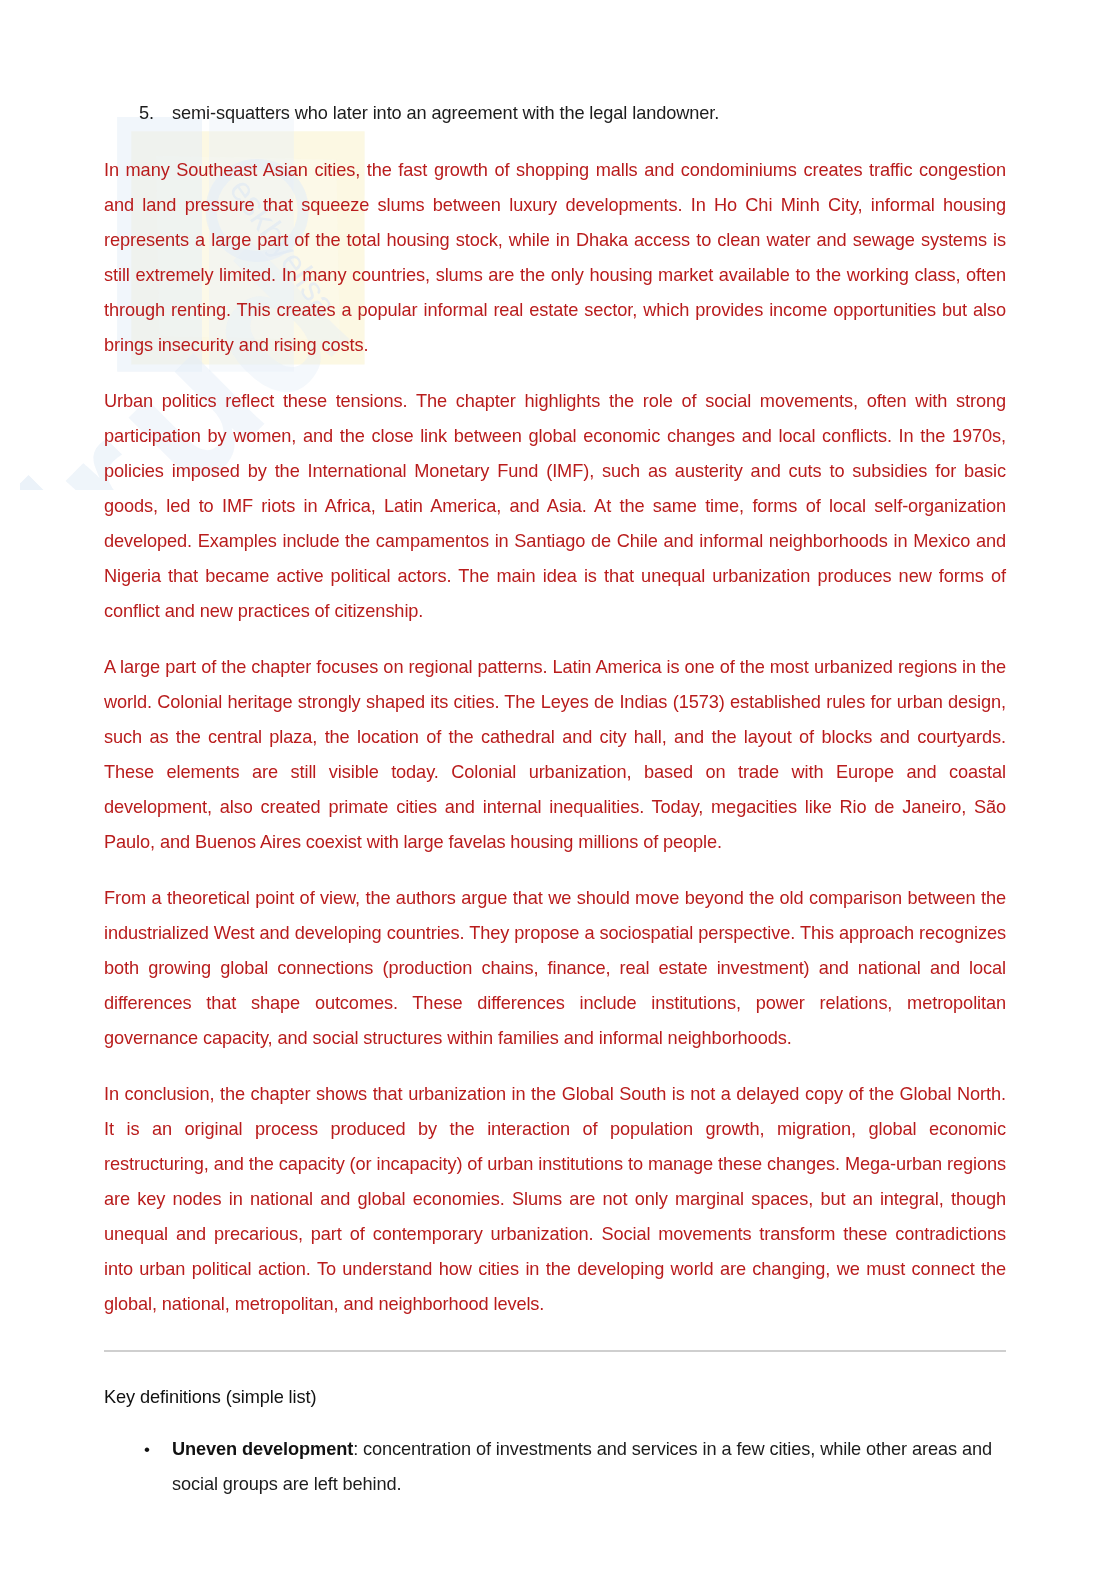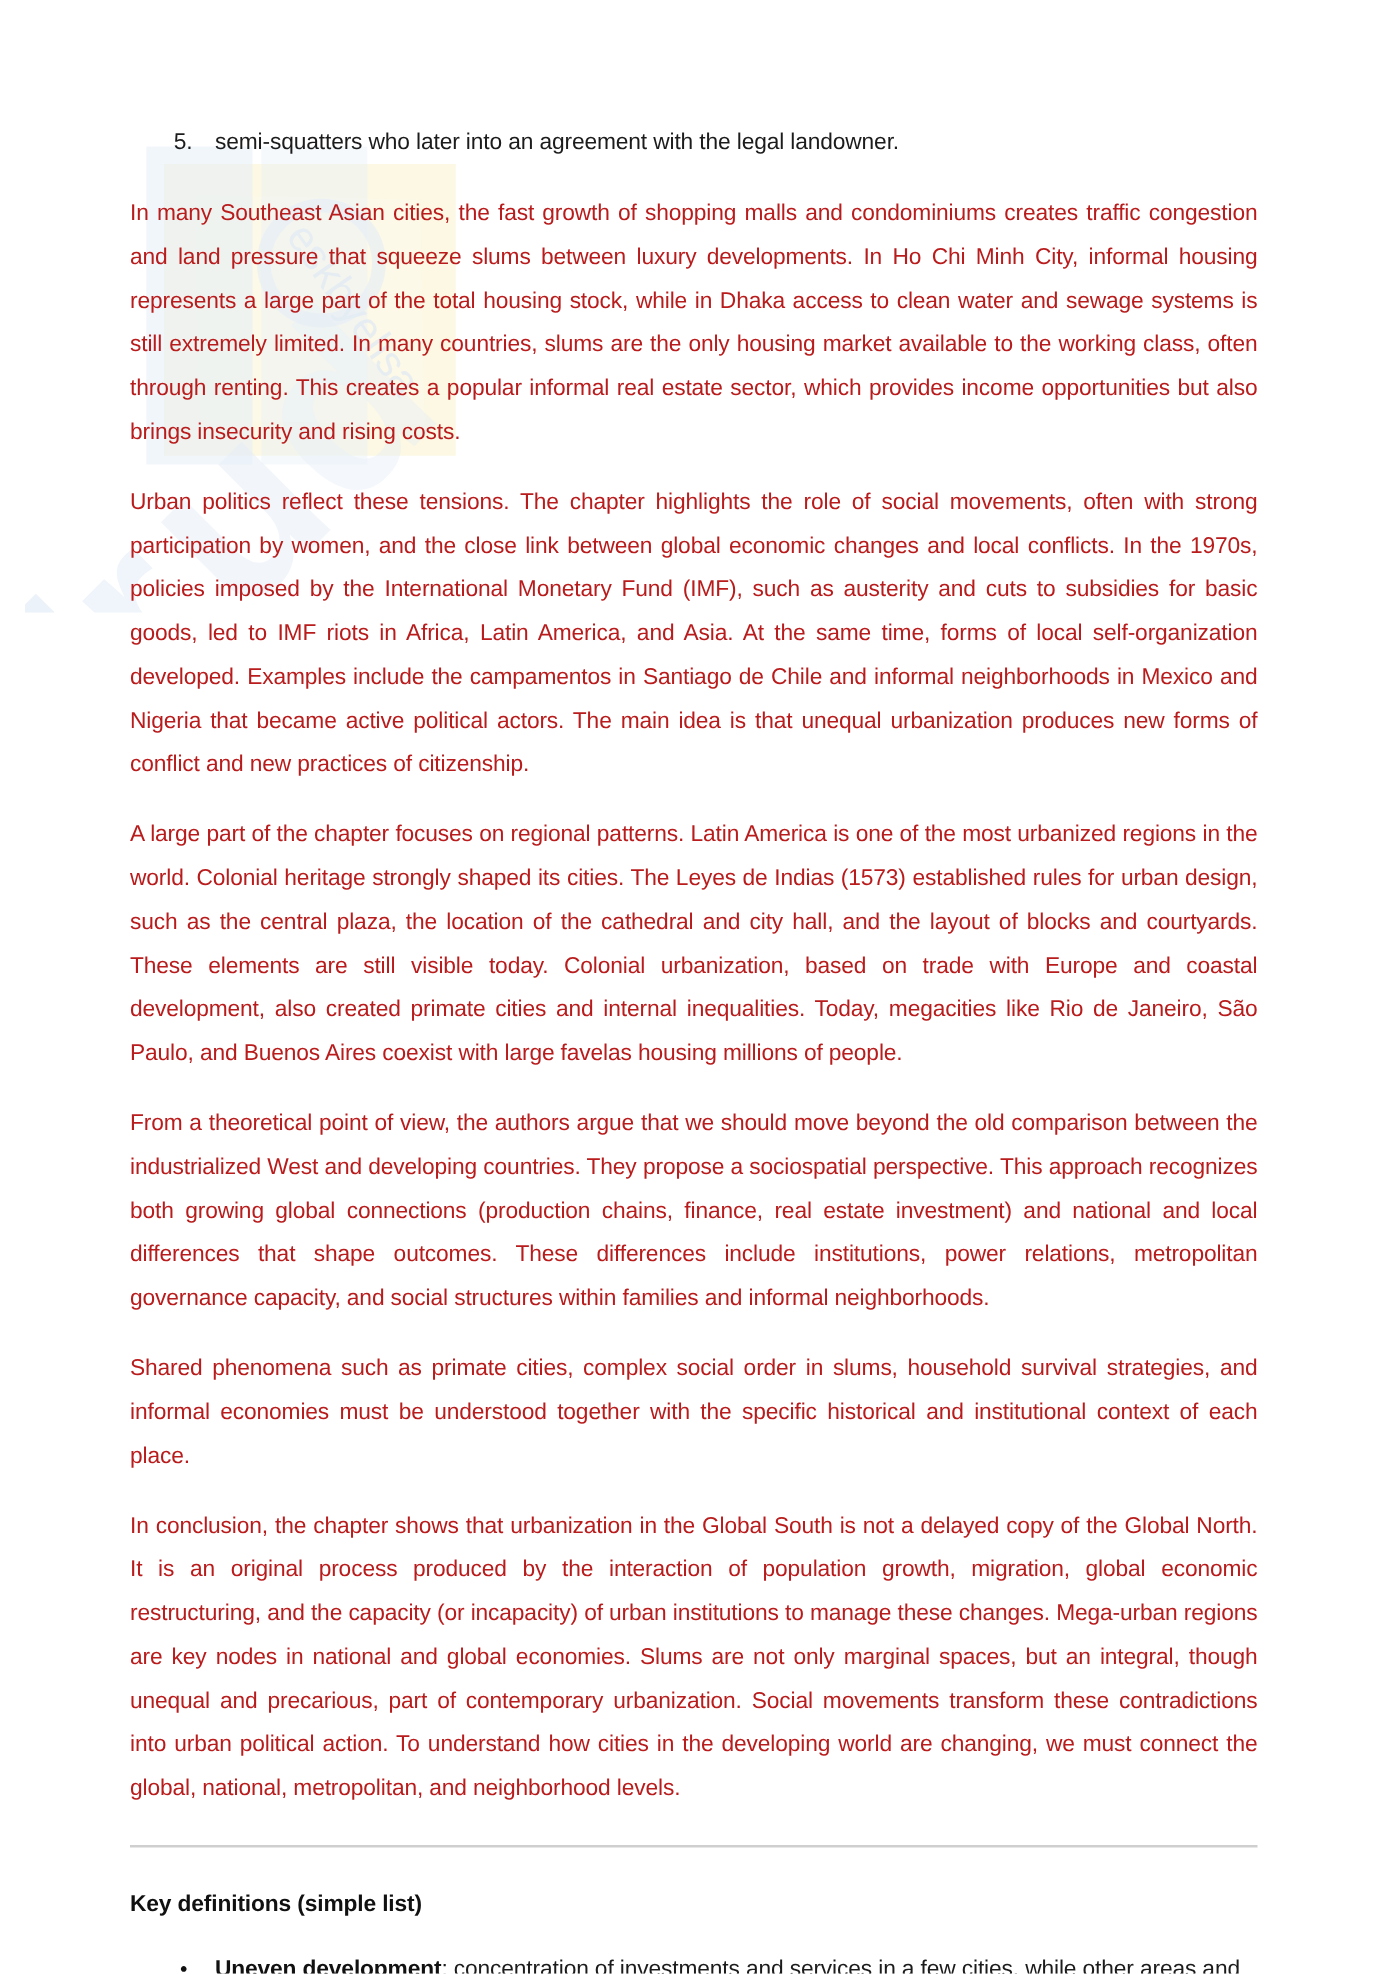--- a/index.html
+++ b/index.html
@@ -76,21 +76,21 @@
 
   hr.divider {
     border: none;
     border-top: 2px solid #cfcfcf;
     margin: 28px 0 0 0;
     height: 0;
   }
 
   h3.section-heading {
     font-size: 18.2px;
-    font-weight: bold;
+    font-weight: normal;
     margin: 30px 0 20px 0;
     color: #111111;
     letter-spacing: -0.1px;
     line-height: 30px;
   }
 
   ul.def-list {
     margin: 0;
     padding: 0;
     list-style: none;
@@ -152,21 +152,20 @@
     <ol class="num-list">
       <li>
         <span class="num">5.</span><span>semi-squatters who later into an agreement with the legal landowner.</span>
       </li>
     </ol>
 
     <p class="body-par">In many Southeast Asian cities, the fast growth of shopping malls and condominiums creates traffic congestion and land pressure that squeeze slums between luxury developments. In Ho Chi Minh City, informal housing represents a large part of the total housing stock, while in Dhaka access to clean water and sewage systems is still extremely limited. In many countries, slums are the only housing market available to the working class, often through renting. This creates a popular informal real estate sector, which provides income opportunities but also brings insecurity and rising costs.</p>
     <p class="body-par">Urban politics reflect these tensions. The chapter highlights the role of social movements, often with strong participation by women, and the close link between global economic changes and local conflicts. In the 1970s, policies imposed by the International Monetary Fund (IMF), such as austerity and cuts to subsidies for basic goods, led to IMF riots in Africa, Latin America, and Asia. At the same time, forms of local self-organization developed. Examples include the campamentos in Santiago de Chile and informal neighborhoods in Mexico and Nigeria that became active political actors. The main idea is that unequal urbanization produces new forms of conflict and new practices of citizenship.</p>
     <p class="body-par">A large part of the chapter focuses on regional patterns. Latin America is one of the most urbanized regions in the world. Colonial heritage strongly shaped its cities. The Leyes de Indias (1573) established rules for urban design, such as the central plaza, the location of the cathedral and city hall, and the layout of blocks and courtyards. These elements are still visible today. Colonial urbanization, based on trade with Europe and coastal development, also created primate cities and internal inequalities. Today, megacities like Rio de Janeiro, São Paulo, and Buenos Aires coexist with large favelas housing millions of people.</p>
     <p class="body-par">From a theoretical point of view, the authors argue that we should move beyond the old comparison between the industrialized West and developing countries. They propose a sociospatial perspective. This approach recognizes both growing global connections (production chains, finance, real estate investment) and national and local differences that shape outcomes. These differences include institutions, power relations, metropolitan governance capacity, and social structures within families and informal neighborhoods.</p>
-    <p class="body-par">Shared phenomena such as primate cities, complex social order in slums, household survival strategies, and informal economies must be understood together with the specific historical and institutional context of each place.</p>
     <p class="body-par">In conclusion, the chapter shows that urbanization in the Global South is not a delayed copy of the Global North. It is an original process produced by the interaction of population growth, migration, global economic restructuring, and the capacity (or incapacity) of urban institutions to manage these changes. Mega-urban regions are key nodes in national and global economies. Slums are not only marginal spaces, but an integral, though unequal and precarious, part of contemporary urbanization. Social movements transform these contradictions into urban political action. To understand how cities in the developing world are changing, we must connect the global, national, metropolitan, and neighborhood levels.</p>
 
     <hr class="divider">
 
     <h3 class="section-heading">Key definitions (simple list)</h3>
 
     <ul class="def-list">
       <li>
         <span class="bullet">•</span><span class="term">Uneven development</span><span>: concentration of investments and services in a few cities, while other areas and social groups are left behind.</span>
       </li>

